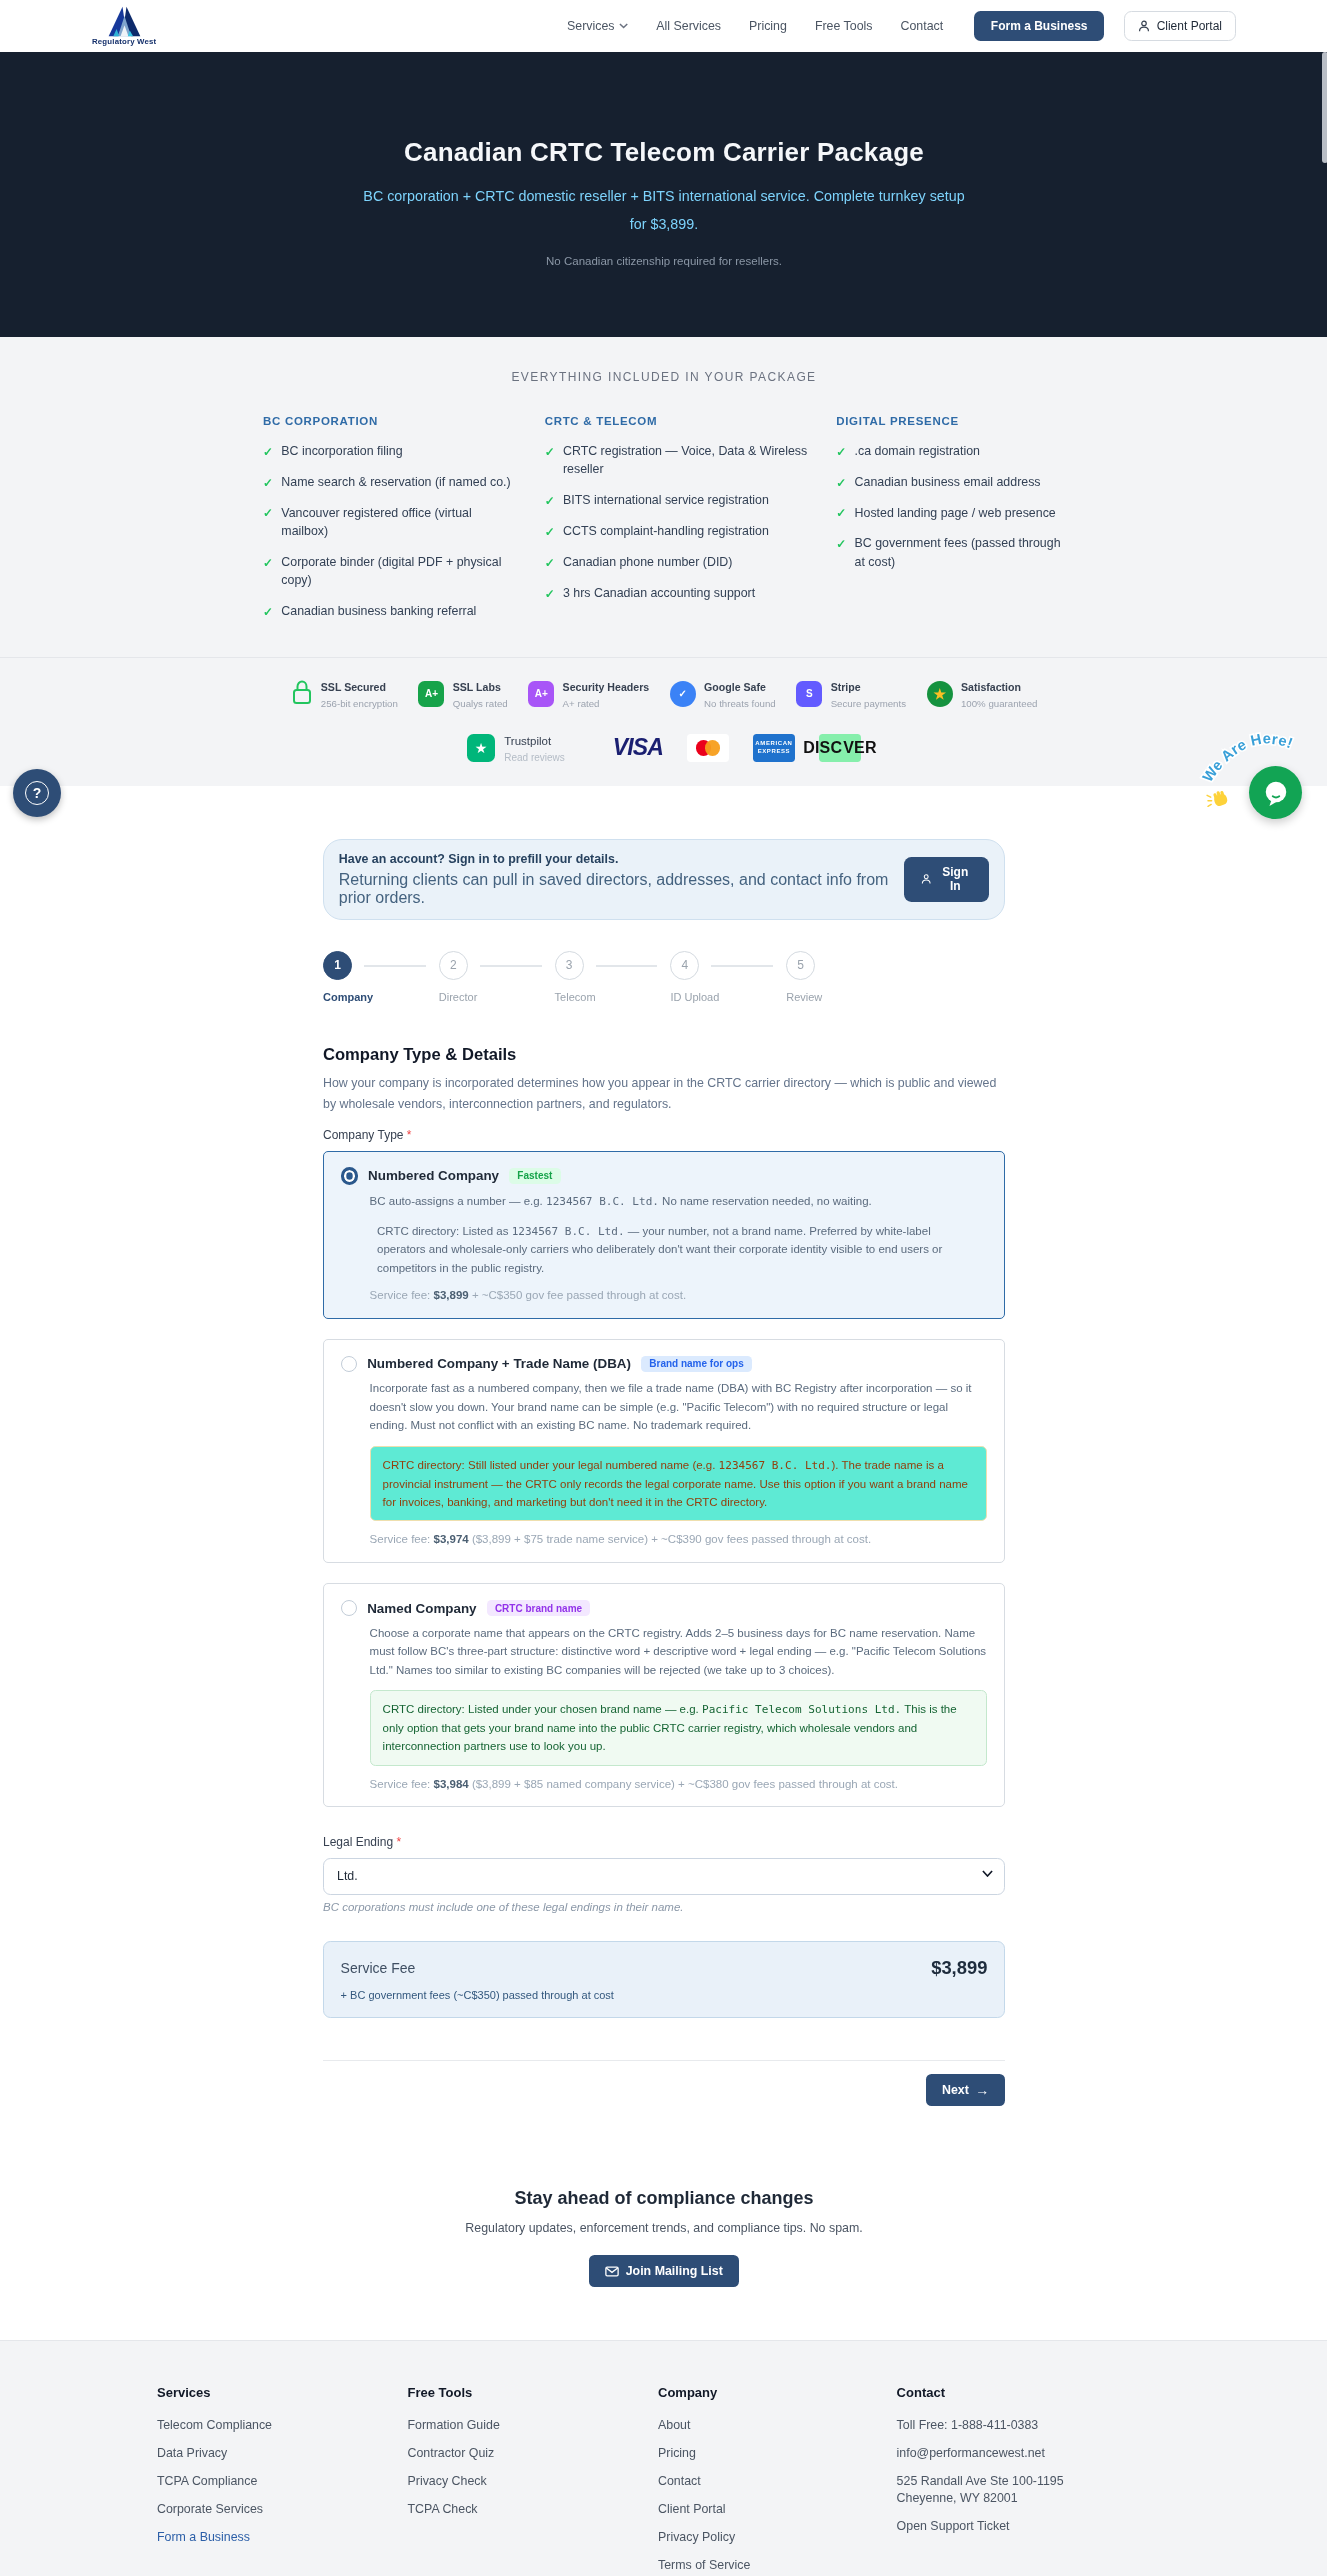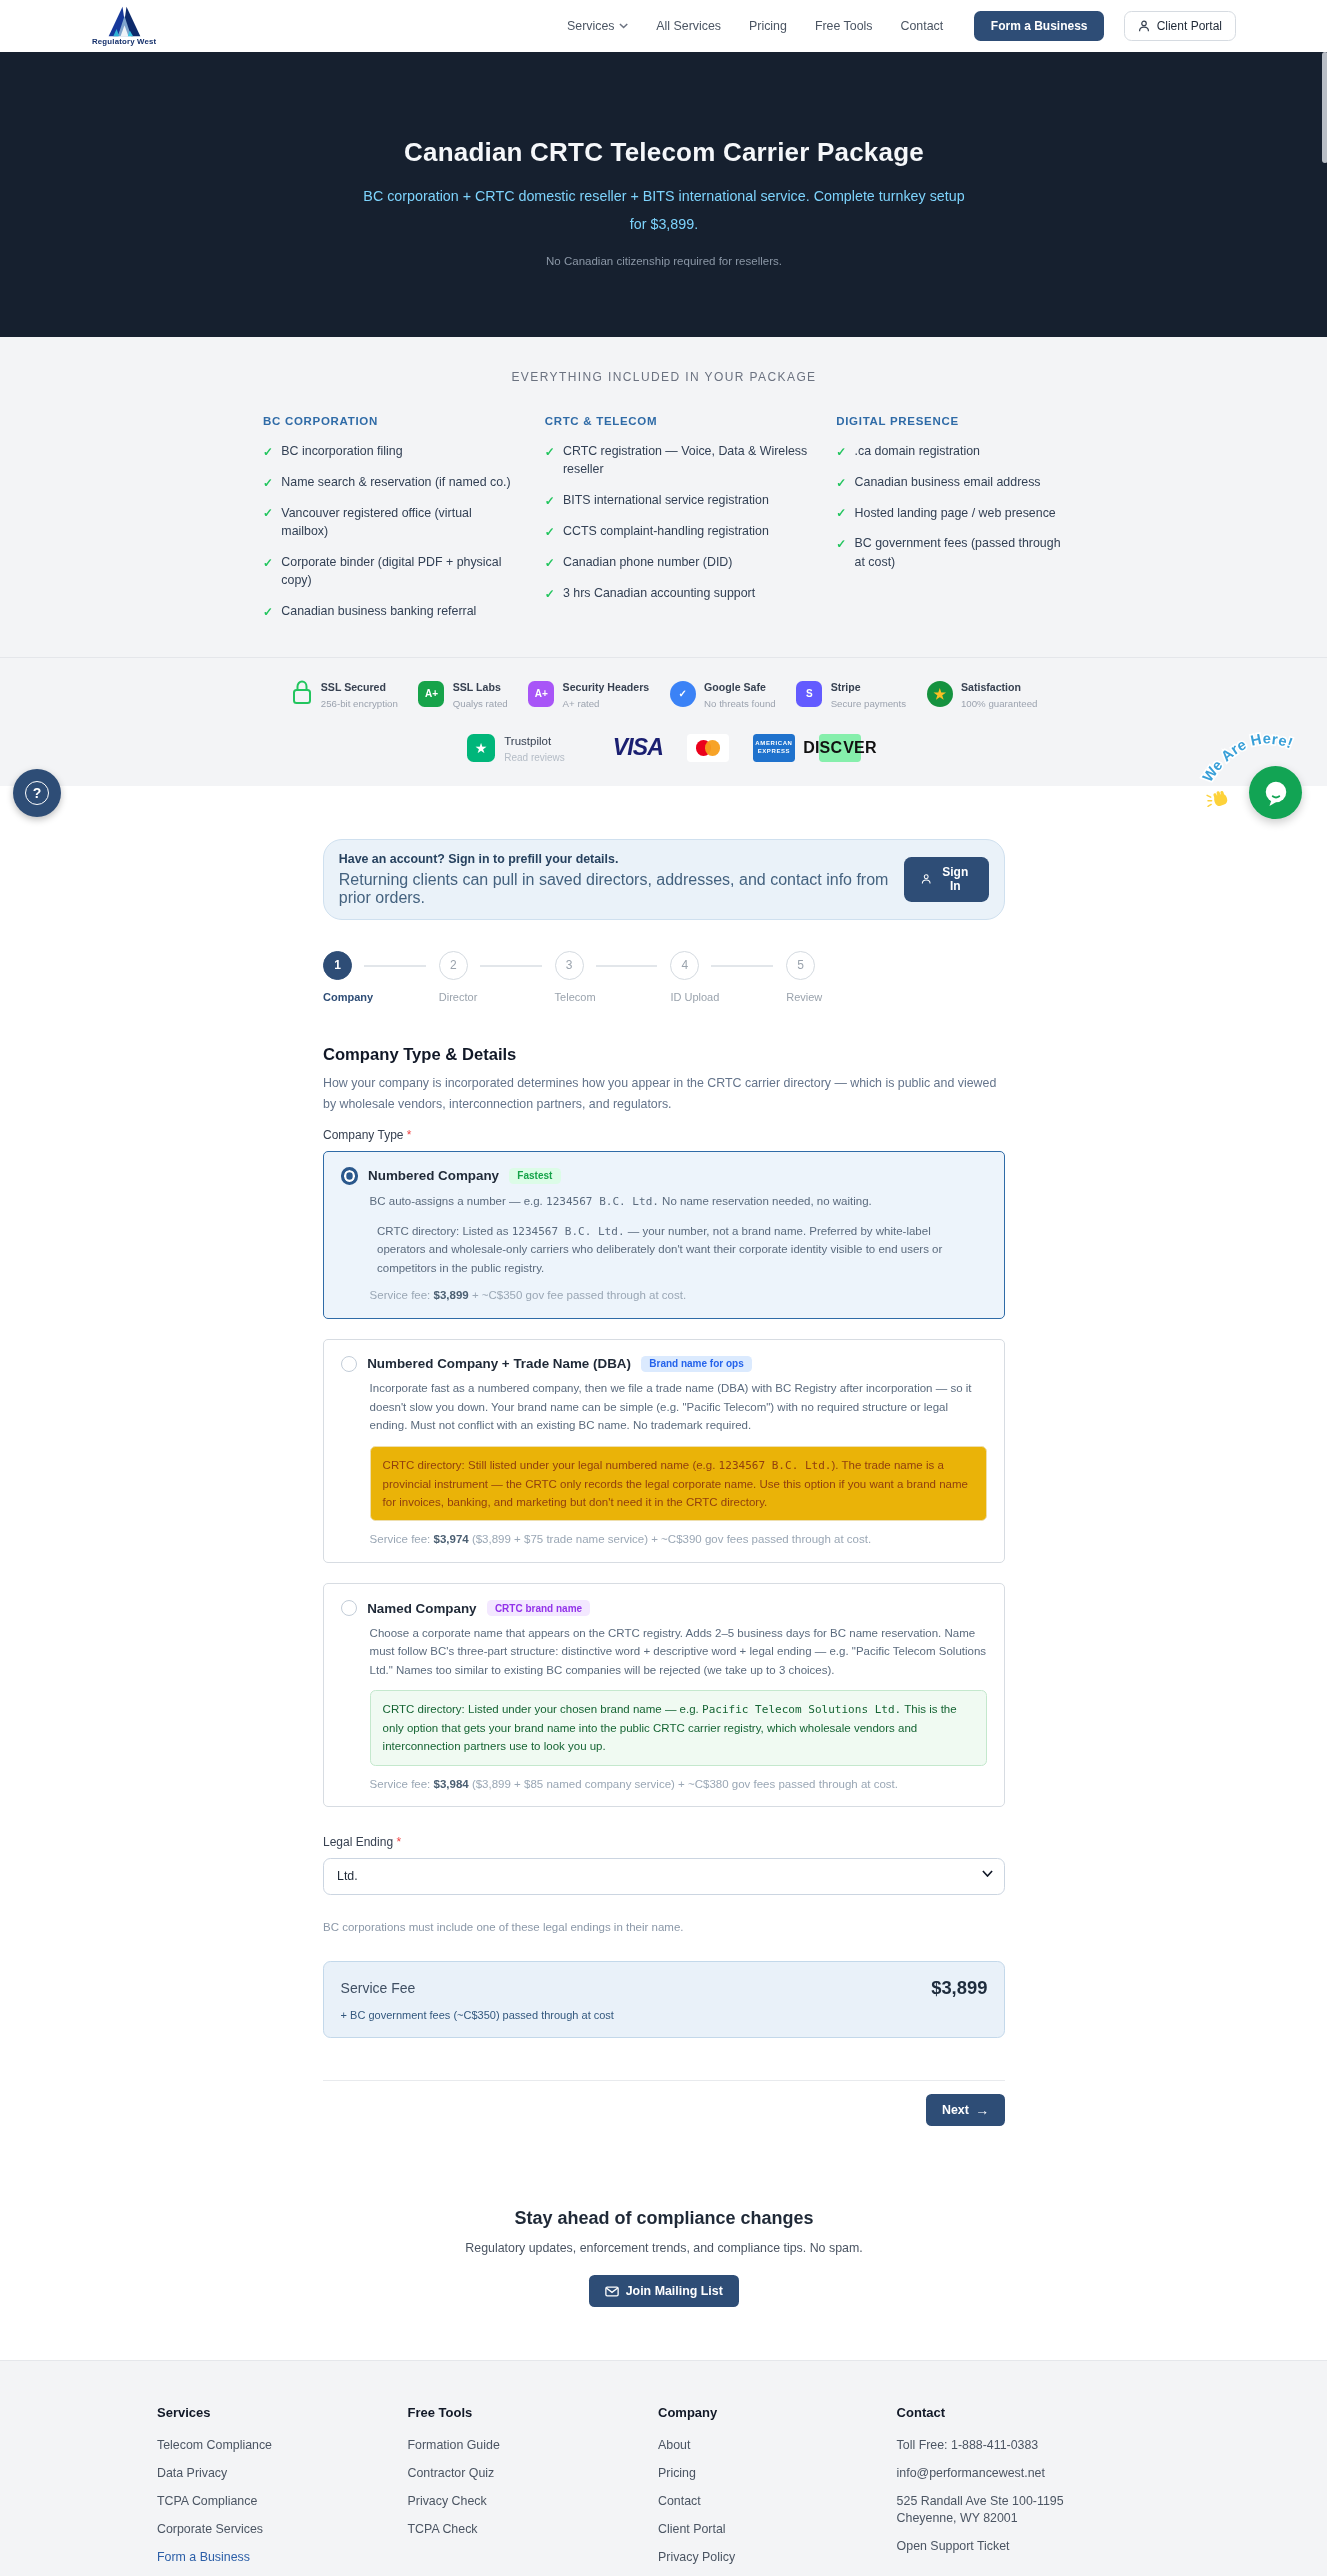--- a/index.html
+++ b/index.html
@@ -86,30 +86,30 @@
   .opt-title { font-size:13.4px; font-weight:700; color:#1f2937; }
   .pill { font-size:10px; border-radius:4.6px; padding:2.8px 8.3px; font-weight:600; }
   .pill.green { background:#dcfce7; color:#16a34a; }
   .pill.blue  { background:#dbeafe; color:#2563eb; }
   .pill.purple{ background:#f3e8ff; color:#9333ea; }
   .opt-body { margin-left:29px; }
   .opt-desc { font-size:11.5px; color:#5b6b7e; line-height:1.6; margin-top:7.4px; }
   .mono { font-family:"DejaVu Sans Mono", monospace; font-size:.96em; }
   .opt-note { font-size:11.5px; line-height:1.6; margin-top:11px; }
   .opt-note.plain { color:#5b6b7e; margin-left:7.4px; margin-right:5.5px; }
-  .opt-note.amber { background:#eab308; border:0.9px solid #eedfae; border-radius:5.5px; padding:9.2px 12px; color:#92400e; }
+  .opt-note.amber { background:#5eead4; border:0.9px solid #eedfae; border-radius:5.5px; padding:9.2px 12px; color:#92400e; }
   .opt-note.green { background:#f0faf2; border:0.9px solid #c4e8cd; border-radius:5.5px; padding:9.2px 12px; color:#166534; }
   .opt-fee { font-size:11.5px; color:#9aa7b5; margin-top:12px; }
   .opt-fee b { color:#4b5f72; font-weight:700; }
   
   .select-wrap { position:relative; margin-top:0; }
   .select-wrap select { width:100%; height:37px; border:0.9px solid #cbd5e1; border-radius:7.4px; background:#fff;
       font-size:12.4px; color:#1f2937; padding:0 13px; appearance:none; -webkit-appearance:none; font-family:inherit; cursor:pointer; }
   .select-wrap .chev { position:absolute; right:12px; top:12px; pointer-events:none; }
-  .helper { font-size:11.5px; color:#8b98a8; margin-top:26px; }
+  .helper { font-size:11.5px; color:#8b98a8; margin-top:6px;font-style:italic; }
   .fee-box { margin-top:28px; background:#e9f1f9; border:0.9px solid #c3d8ea; border-radius:7.4px; padding:15.7px 16.6px; }
   .fee-row { display:flex; align-items:center; }
   .fee-row .lab { font-size:14px; color:#3f4f63; }
   .fee-row .amt { margin-left:auto; font-size:18.4px; font-weight:700; color:#1e2c3d; }
   .fee-note { font-size:11px; color:#33587e; margin-top:10px; }
   .divider { border-top:0.9px solid #e8eaed; margin-top:42px; }
   .next-row { display:flex; justify-content:flex-end; margin-top:13px; padding-bottom:5.5px; }
   .next-row .btn-navy { font-size:12.4px; padding:9.2px 15.7px; border-radius:5.5px; }
   
   .newsletter { text-align:center; padding:76px 0 53px; background:#fff; }

